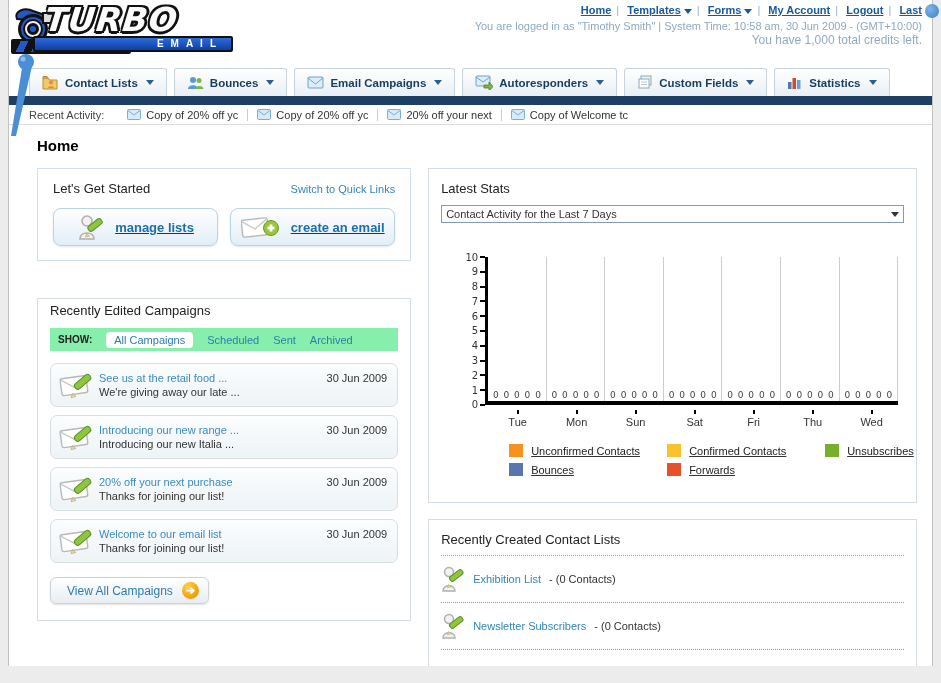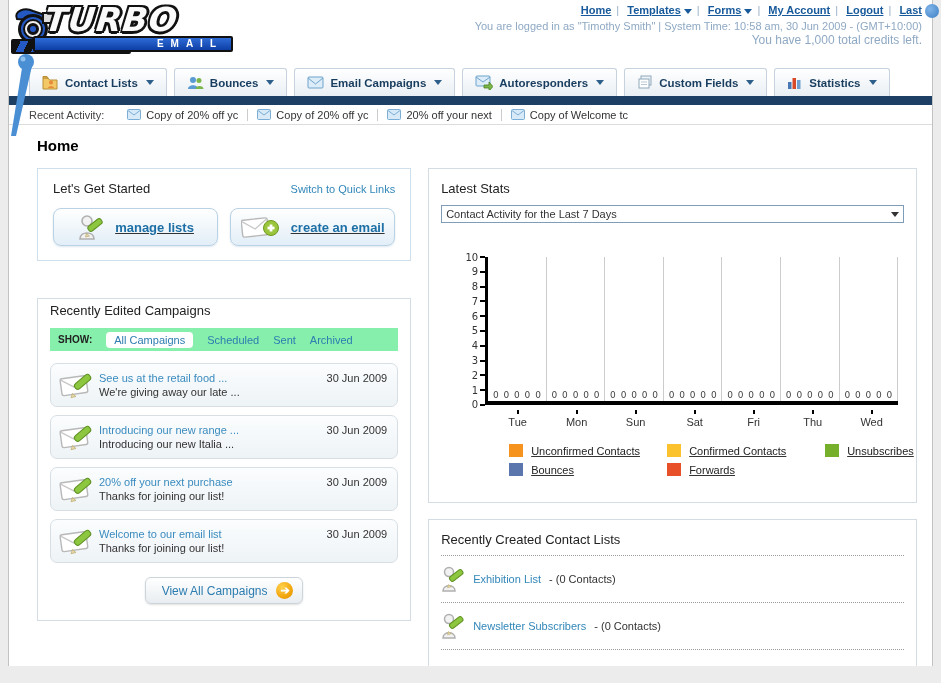--- a/index.html
+++ b/index.html
@@ -93,21 +93,21 @@
   .filter-link.active { background:#fff; border-radius:4px; padding:2px 8px; }
   .camp-row {
     display:flex; align-items:center; min-height:44px; margin-bottom:8px; padding:4px 10px 4px 8px;
     background:linear-gradient(#fbfdfe,#eef3f6); border:1px solid #d7dfe5; border-radius:7px; cursor:pointer;
   }
   .camp-icon { width:40px; flex:0 0 40px; }
   .camp-text { flex:1; line-height:14px; }
   .camp-title { color:#3a8bbf; cursor:pointer; }
   .camp-sub { color:#333; }
   .camp-date { color:#333; align-self:flex-start; padding-top:4px; }
-  .btn-row { display:flex; justify-content:center; margin-top:14px; }
+  .btn-row { display:flex; justify-content:flex-start; margin-top:14px; }
   .action-btn {
     display:flex; align-items:center; gap:9px; height:27px; padding:0 9px 0 16px;
     background:linear-gradient(#ffffff,#e8edf1); border:1px solid #ccd4da; border-radius:6px;
     box-shadow:0 1px 2px rgba(0,0,0,.12); color:#2c7cb0; font-size:12px; cursor:pointer;
   }
   .arrow-circle { width:17px; height:17px; border-radius:50%;
     background:radial-gradient(circle at 35% 30%, #ffd24d, #f2a50c 60%, #d98e00);
     color:#fff; font-weight:bold; font-size:11px; line-height:17px; text-align:center; }
 
   

